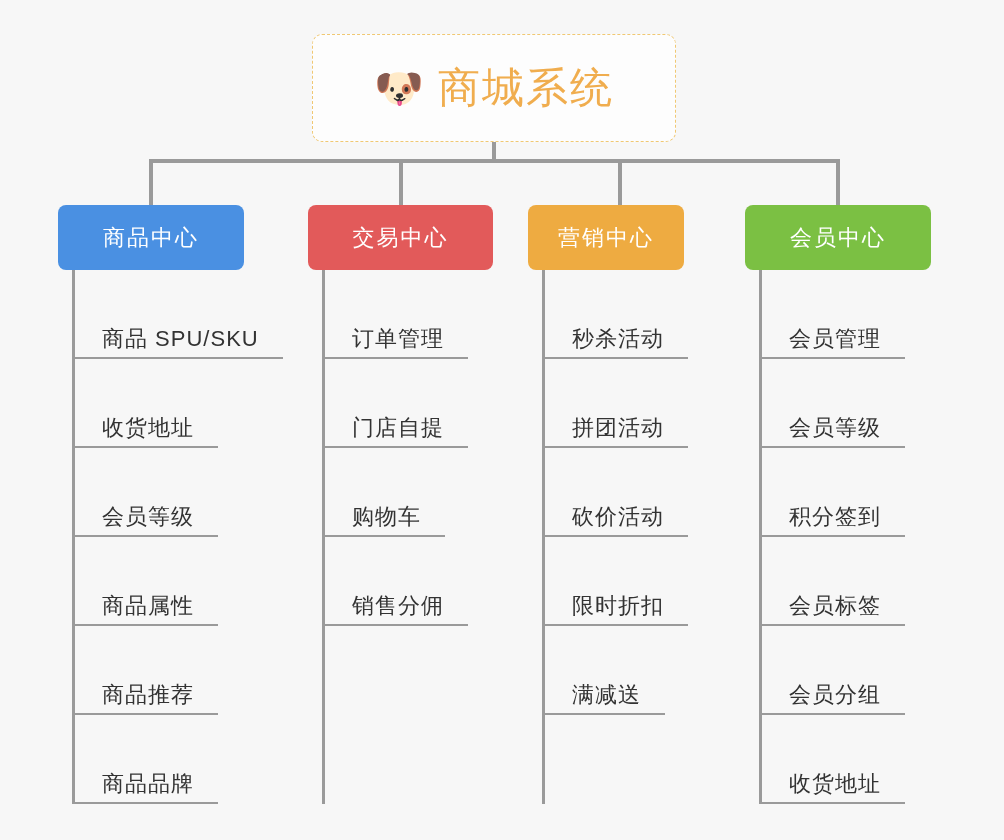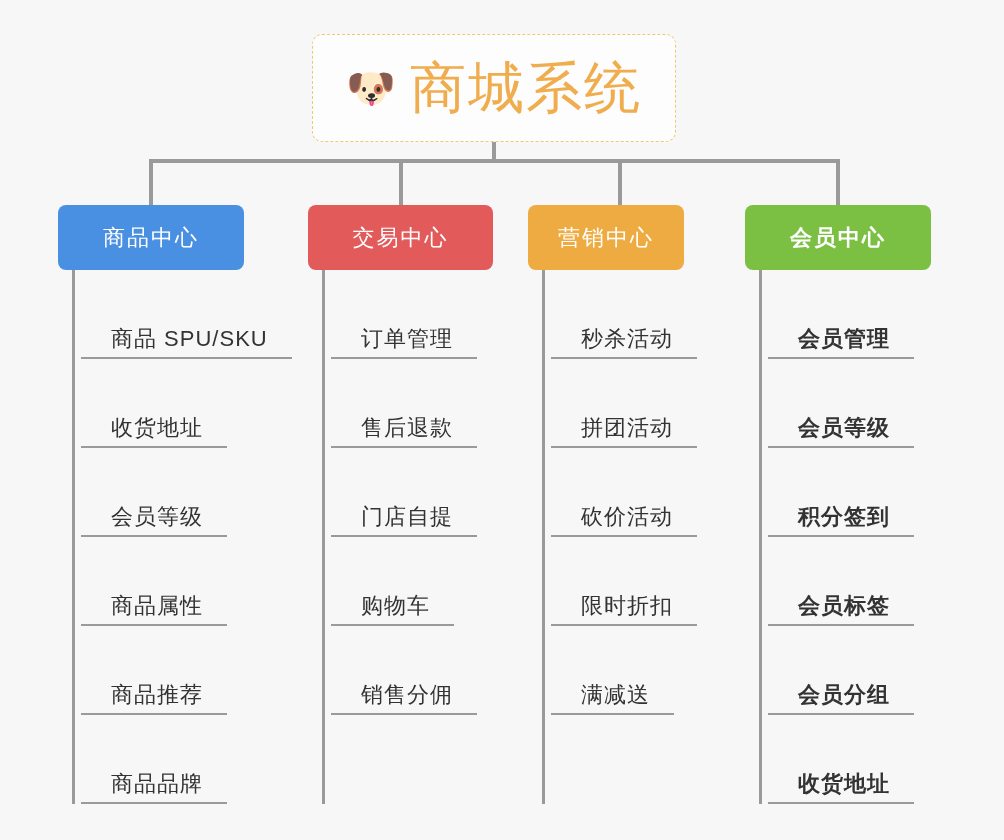--- a/index.html
+++ b/index.html
@@ -35,21 +35,21 @@
     align-items: center;
     justify-content: center;
     gap: 14px;
   }
   .root-emoji {
     font-size: 40px;
     line-height: 1;
     display: block;
   }
   .root-title {
-    font-size: 56px;
+    font-size: 42px;
     color: #f0ad4e;
     letter-spacing: 2px;
     line-height: 1;
     white-space: nowrap;
   }
 
   
   .conn {
     position: absolute;
     background: #9a9a9a;
@@ -96,21 +96,20 @@
     height: 89px;
     display: flex;
     align-items: flex-end;
   }
   .leaf-inner {
     position: relative;
     display: inline-block;
     padding: 0 24px 6px 30px;
     border-bottom: 2px solid #9a9a9a;
     box-sizing: border-box;
-    margin-left: 9px;
   }
   .leaf-label {
     font-size: 22px;
     color: #333333;
     white-space: nowrap;
     line-height: 1.1;
     letter-spacing: 1px;
   }
 </style>
 </head>
@@ -162,23 +161,20 @@
   <div class="branch" style="left:308px; width:185px;font-family:Liberation Serif, serif;">
     <div class="branch-header" style="background:#e25a5a; width:185px;">
       <span>交易中心</span>
     </div>
     <div class="spine" style="height:534px;"></div>
     <div class="leaf-list">
       <div class="leaf">
           <div class="leaf-inner"><span class="leaf-label">订单管理</span></div>
         </div>
       <div class="leaf">
-          <div class="leaf-inner"><span class="leaf-label">售后退款</span></div>
-        </div>
-      <div class="leaf">
           <div class="leaf-inner"><span class="leaf-label">门店自提</span></div>
         </div>
       <div class="leaf">
           <div class="leaf-inner"><span class="leaf-label">购物车</span></div>
         </div>
       <div class="leaf">
           <div class="leaf-inner"><span class="leaf-label">销售分佣</span></div>
         </div>
     </div>
   </div>
@@ -200,21 +196,21 @@
         </div>
       <div class="leaf">
           <div class="leaf-inner"><span class="leaf-label">限时折扣</span></div>
         </div>
       <div class="leaf">
           <div class="leaf-inner"><span class="leaf-label">满减送</span></div>
         </div>
     </div>
   </div>
 
-  <div class="branch" style="left:745px; width:186px;font-weight:bold;">
+  <div class="branch" style="left:745px; width:186px;">
     <div class="branch-header" style="background:#7bc043; width:186px;">
       <span>会员中心</span>
     </div>
     <div class="spine" style="height:534px;"></div>
     <div class="leaf-list">
       <div class="leaf">
           <div class="leaf-inner"><span class="leaf-label">会员管理</span></div>
         </div>
       <div class="leaf">
           <div class="leaf-inner"><span class="leaf-label">会员等级</span></div>

